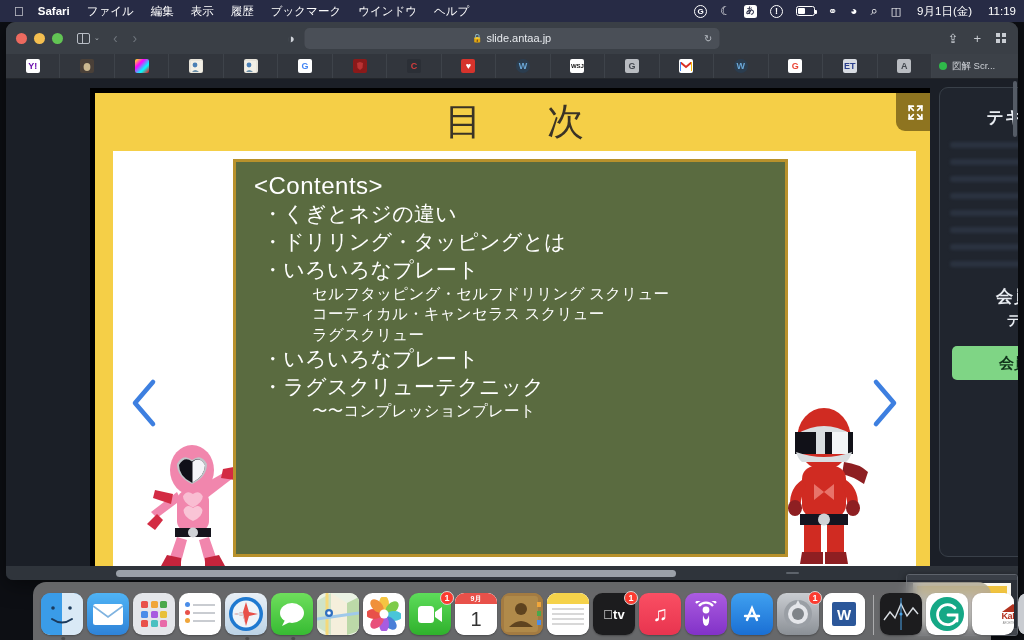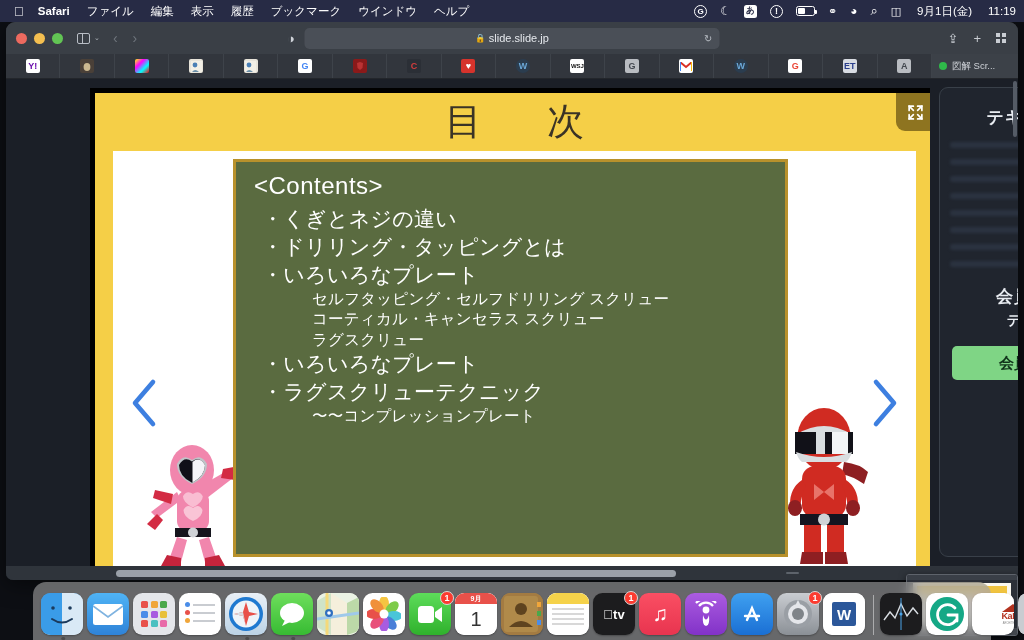--- a/index.html
+++ b/index.html
@@ -115,21 +115,21 @@
   }
   #slide-body{
     position:absolute; left:18px; right:18px; top:58px; bottom:0;
     background:#fff; overflow:hidden;
   }
   #contents-box{
     position:absolute; left:120px; top:8px; width:555px; bottom:10px;
     background:#5a6b40; border:3px solid #b8912c;
   }
   #contents-box .inner{ padding:10px 0 0 18px; color:#fff; }
-  .c-head{ font-size:24px; margin-bottom:5px; letter-spacing:.5px; }
+  .c-head{ font-size:24px; letter-spacing:.5px; }
   .c-item{ font-size:21px; margin:0 0 0 8px; letter-spacing:.3px; }
   .c-sub{ font-size:15.5px; margin-left:58px; line-height:1.32; letter-spacing:.2px; }
 
   .navchev{
     position:absolute; top:226px; font-size:46px; color:#3d7fe0; font-weight:300;
     line-height:1; user-select:none;
   }
   #chev-left{ left:14px; }
   #chev-right{ right:14px; }
 
@@ -264,21 +264,21 @@
       <span class="sb-icon"></span>
       <span class="chev-dn">⌄</span>
     </span>
     <span class="navarrows">
       <span>‹</span>
       <span>›</span>
     </span>
     <span class="shieldbtn">◑</span>
     <div id="urlbar">
       <span class="lock">🔒</span>
-      <span>slide.slide.jp</span>
+      <span>slide.antaa.jp</span>
       <span class="rl">↻</span>
     </div>
     <span class="tb-right">
       <span>⇪</span>
       <span>+</span>
       <span class="grid-ic">
           <i></i>
           <i></i>
           <i></i>
           <i></i>

